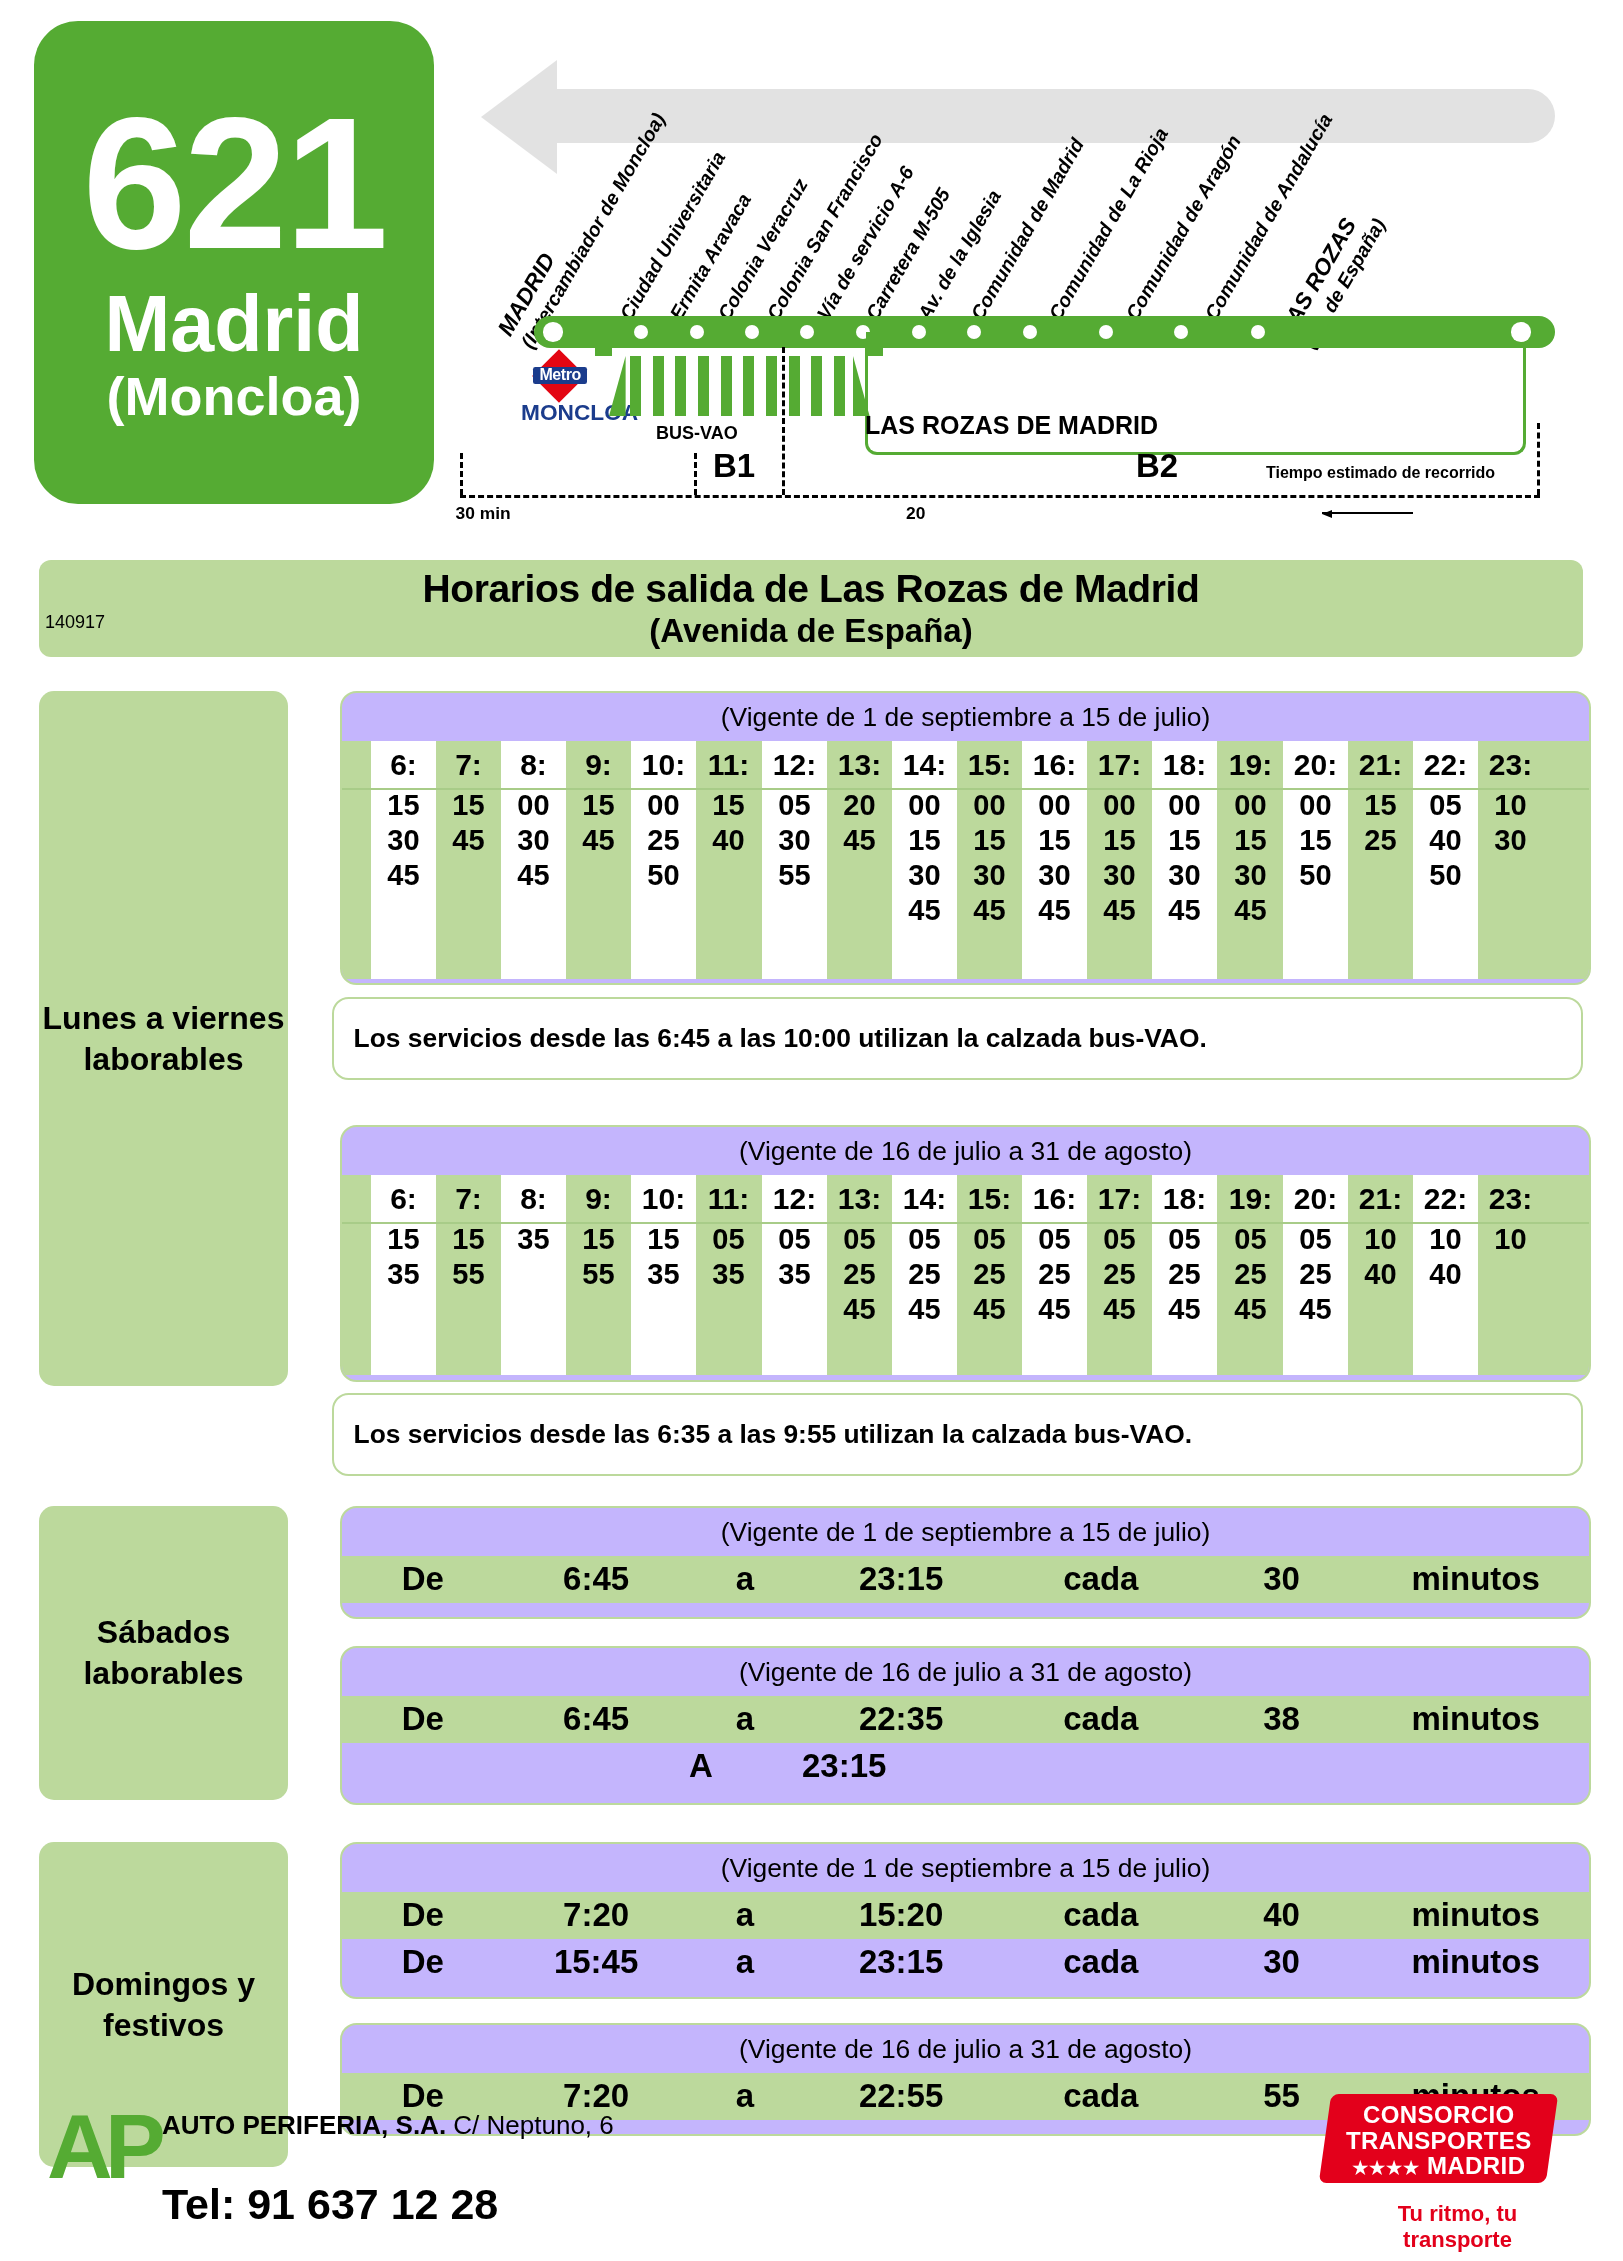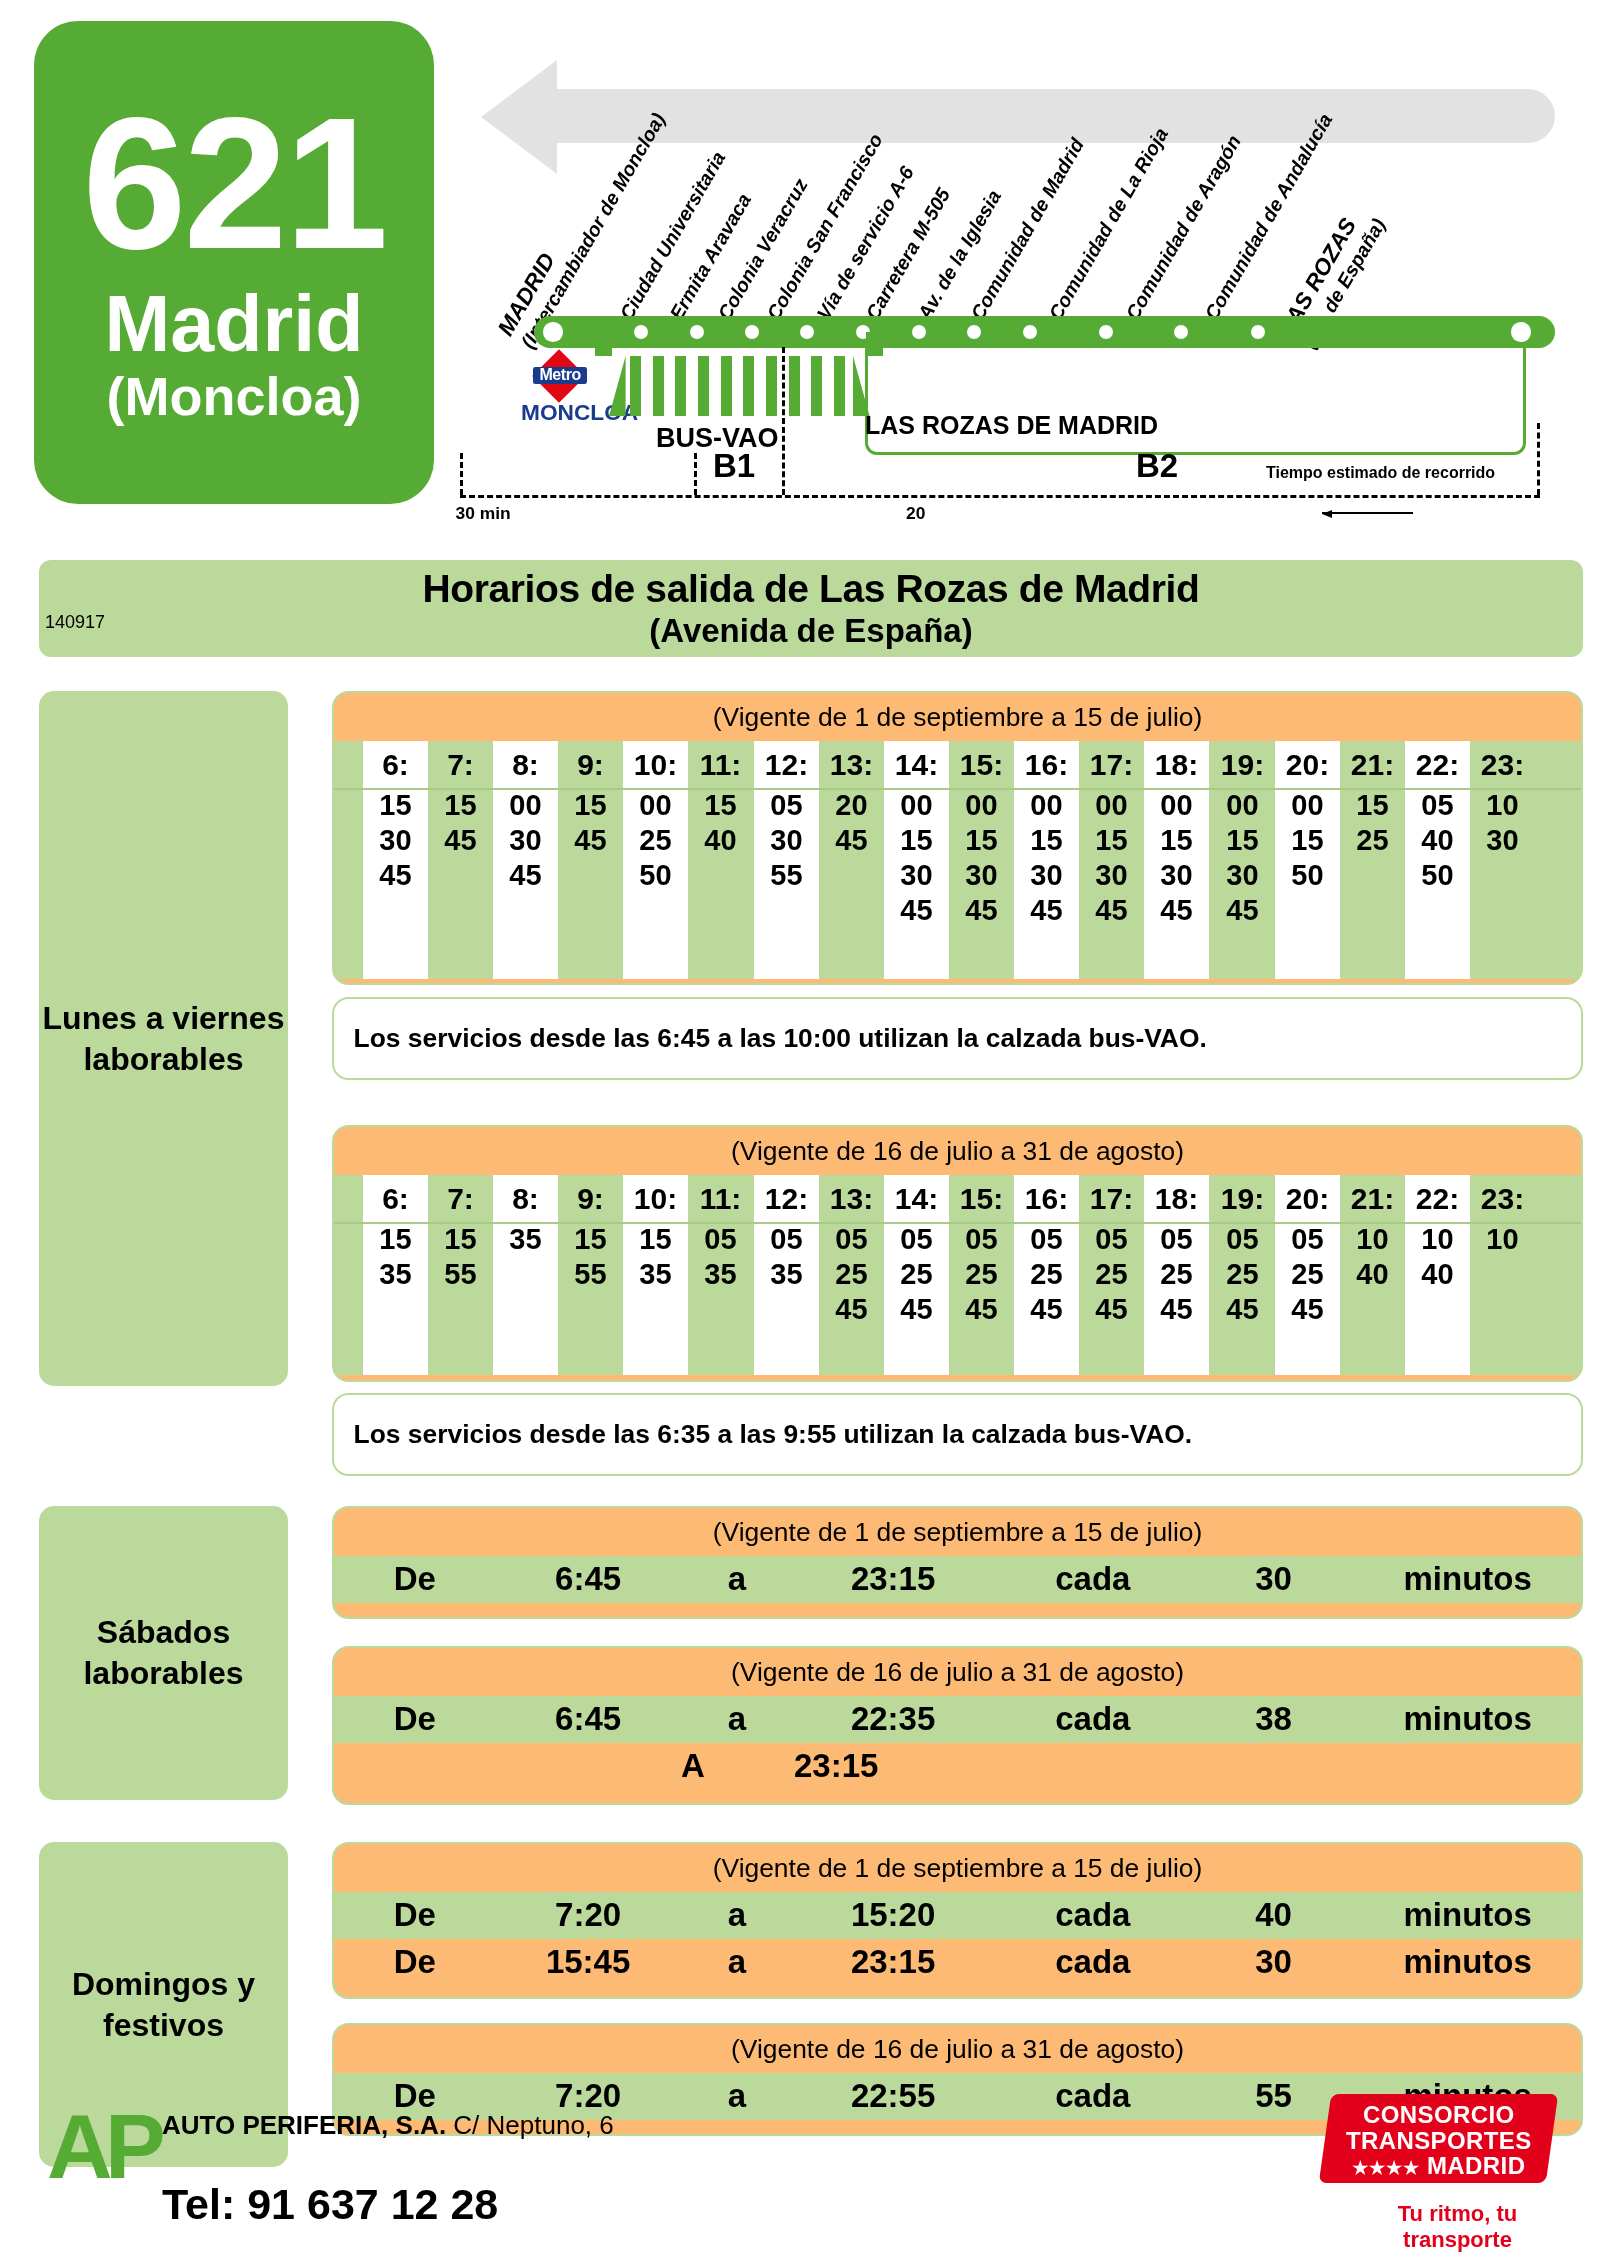--- a/index.html
+++ b/index.html
@@ -99,21 +99,21 @@
 
   .vao-hatch { position:absolute; left:185px; top:356px; width:234px; height:60px; }
   .vao-hatch i {
     position:absolute; top:0; width:11.3px; height:60px;
     background:#55ab33; display:block;
   }
   .vao-wing { position:absolute; background:#55ab33; }
 
   .vao-label {
     position:absolute; left:211px; top:423px;
-    font-size:27px; font-weight:bold;
+    font-size:18px; font-weight:bold;
   }
 
   .rozas-bracket {
     position:absolute; left:420px; top:346px;
     width:661px; height:109px;
     border:3px solid #55ab33;
     border-top:none;
     border-radius:0 0 12px 12px;
   }
   .rozas-label {
@@ -163,22 +163,23 @@
     border-radius:15px;
     display:flex; align-items:center; justify-content:center;
     text-align:center;
     font-size:32px; font-weight:bold; line-height:1.28;
   }
 
   .panel {
     position:absolute;
     border:2.3px solid #bcd99c;
     border-radius:16.6px;
-    background:#fdba74;
+    background:#c4b5fd;
     overflow:hidden;
+    margin-left:8px;
   }
   .panel-caption {
     text-align:center; font-size:26.4px;
     padding:9px 0 7.6px;
   }
   .note-panel {
     position:absolute; left:332px; width:1251px;
     border:2.3px solid #bcd99c; border-radius:16.6px; background:#fff;
     display:flex; align-items:center;
   }

